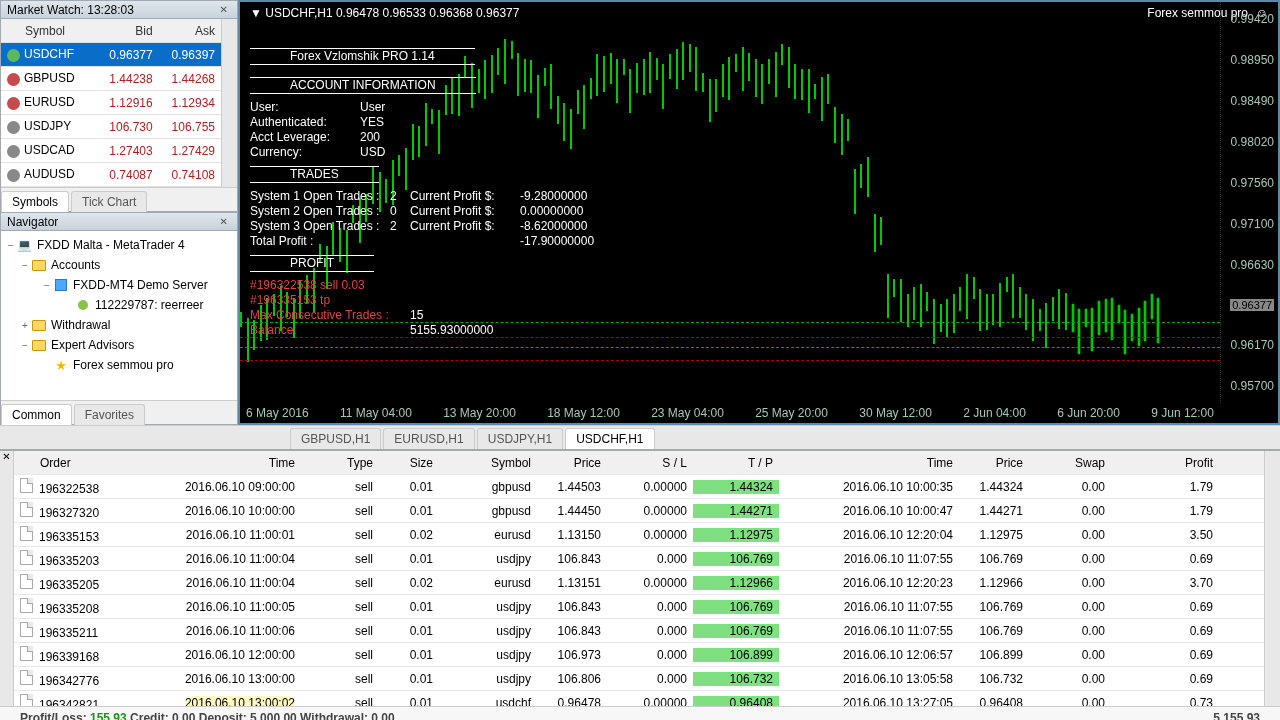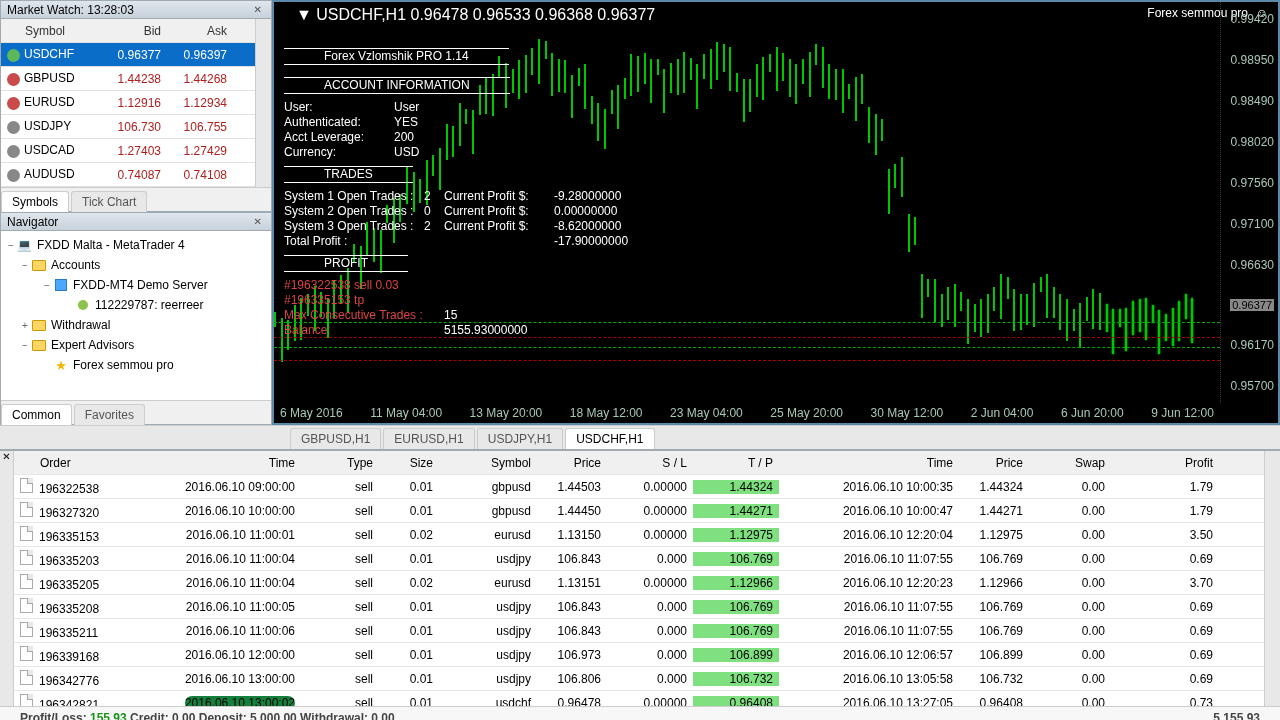--- a/index.html
+++ b/index.html
@@ -1,18 +1,18 @@
 <!DOCTYPE html>
 <html><head>
 <meta charset="utf-8">
 <style>
 * { margin:0; padding:0; box-sizing:border-box; font-family:Tahoma,Verdana,Arial,sans-serif; font-size:12px; }
 body { background:#e8e8e8; width:1280px; height:720px; overflow:hidden; position:relative; }
 .top-area { display:flex; height:425px; }
-.left-col { width:272px; display:flex; flex-direction:column; }
+.left-col { width:238px; display:flex; flex-direction:column; }
 .panel { border:1px solid #9faab3; background:#f5f5f5; display:flex; flex-direction:column; }
 .panel-title { background:linear-gradient(#dfe6ec,#c8d2db); border-bottom:1px solid #9faab3; padding:2px 6px; font-size:11px; display:flex; align-items:center; justify-content:space-between; height:18px;}
 .close-x { font-size:10px; cursor:pointer; color:#555; padding:0 3px;}
 .mw-header,.mw-row { display:flex; align-items:center; height:24px; border-bottom:1px solid #e1e1e1; }
 .mw-header { background:#f0f0f0; font-weight:normal; color:#333; }
 .mw-col-sym { width:100px; padding-left:24px; text-align:left;}
 .mw-col-bid,.mw-col-ask { width:66px; text-align:right; padding-right:6px;}
 .mw-row { background:#fff; font-size:13px;}
 .mw-row.selected { background:#0a6dc8; color:#fff !important; }
 .mw-row.selected .pos,.mw-row.selected .neg { color:#fff;}
@@ -23,21 +23,21 @@
 .tab.inactive { background:#e8e8e8; color:#555;}
 .nav-tree { background:#fff; flex:1; overflow:auto; padding:4px 0; }
 .nav-item { display:flex; align-items:center; padding:2px 4px; cursor:pointer; white-space:nowrap;}
 .nav-exp { width:12px; text-align:center; color:#666; font-size:10px;}
 .nav-icon { width:16px; height:16px; margin-right:4px; display:inline-flex; align-items:center; justify-content:center;}
 .yellow-folder { background:#fdd663; border:1px solid #c79a00; width:14px; height:11px; border-radius:1px;}
 .blue-box { background:#4da6ff; border:1px solid #2a7abf; width:12px; height:12px;}
 .green-person { background:#8bc34a; border-radius:50%; width:10px; height:10px;}
 .orange-star { color:#f7b500; font-size:13px;}
 .chart-area { flex:1; background:#000; border:2px solid #5a8aa8; position:relative; overflow:hidden;}
-.chart-title { position:absolute; top:4px; left:22px; color:#fff; font-size:16px;}
+.chart-title { position:absolute; top:4px; left:10px; color:#fff; font-size:12px;}
 .chart-ea-label { position:absolute; top:4px; right:30px; color:#fff; font-size:12px;}
 .chart-smiley { position:absolute; top:4px; right:10px; color:#fff; font-size:12px;}
 .chart-overlay { position:absolute; left:10px; top:40px; color:#fff; font-size:11px; line-height:15px; z-index:2;}
 .overlay-hdr { border-top:1px solid #fff; border-bottom:1px solid #fff; padding:0 40px; margin:6px 0; display:inline-block;}
 .overlay-row { display:flex; }
 .overlay-row span:first-child { width:110px;}
 .price-scale { position:absolute; right:0; top:0; bottom:20px; width:58px; color:#a8c8b8; font-size:11px; display:flex; flex-direction:column; justify-content:space-between; padding:10px 0; align-items:flex-end; padding-right:4px; border-left:1px dotted #333;}
 .price-mark { background:#888; color:#000; padding:0 2px; font-size:11px;}
 .time-scale { position:absolute; left:0; right:58px; bottom:0; height:20px; color:#a8c8b8; font-size:10px; display:flex; justify-content:space-between; padding:0 6px; align-items:center;}
 .chart-line { position:absolute; height:1px; border-top:1px dashed #0a0; left:0; right:58px;}
@@ -57,21 +57,21 @@
 .c-size{width:60px;}
 .c-sym{width:98px;}
 .c-price1{width:70px;}
 .c-sl{width:86px;}
 .c-tp{width:86px;}
 .c-time2{width:180px;}
 .c-price2{width:70px;}
 .c-swap{width:82px;}
 .c-profit{width:108px;}
 .tp-green { background:#7ee07e; }
-.highlight-yellow { background:#15803d; border-radius:10px;}
+.highlight-yellow { background:#fef9c3; border-radius:10px;}
 .term-footer { padding:4px 20px; font-weight:bold; color:#444; font-size:12px; border-top:1px solid #ccc; background:#f7f7f7;}
 .term-footer .green { color:#1a921a;}
 .doc-icon { display:inline-block; width:13px; height:15px; background:#fff; border:1px solid #aaa; position:relative; margin-right:6px; margin-left:-20px;}
 .doc-icon::after{content:''; position:absolute; top:-1px; right:-1px; width:5px; height:5px; background:#e8e8e8; border-left:1px solid #aaa; border-bottom:1px solid #aaa;}
 .mw-sym-icon{display:inline-block;width:13px;height:13px;border-radius:50%;margin-left:-18px;margin-right:4px;vertical-align:middle;}
 .scroll-stub { width:16px; background:#e8e8e8; border-left:1px solid #ccc;}
 </style>
 </head>
 <body>
 

